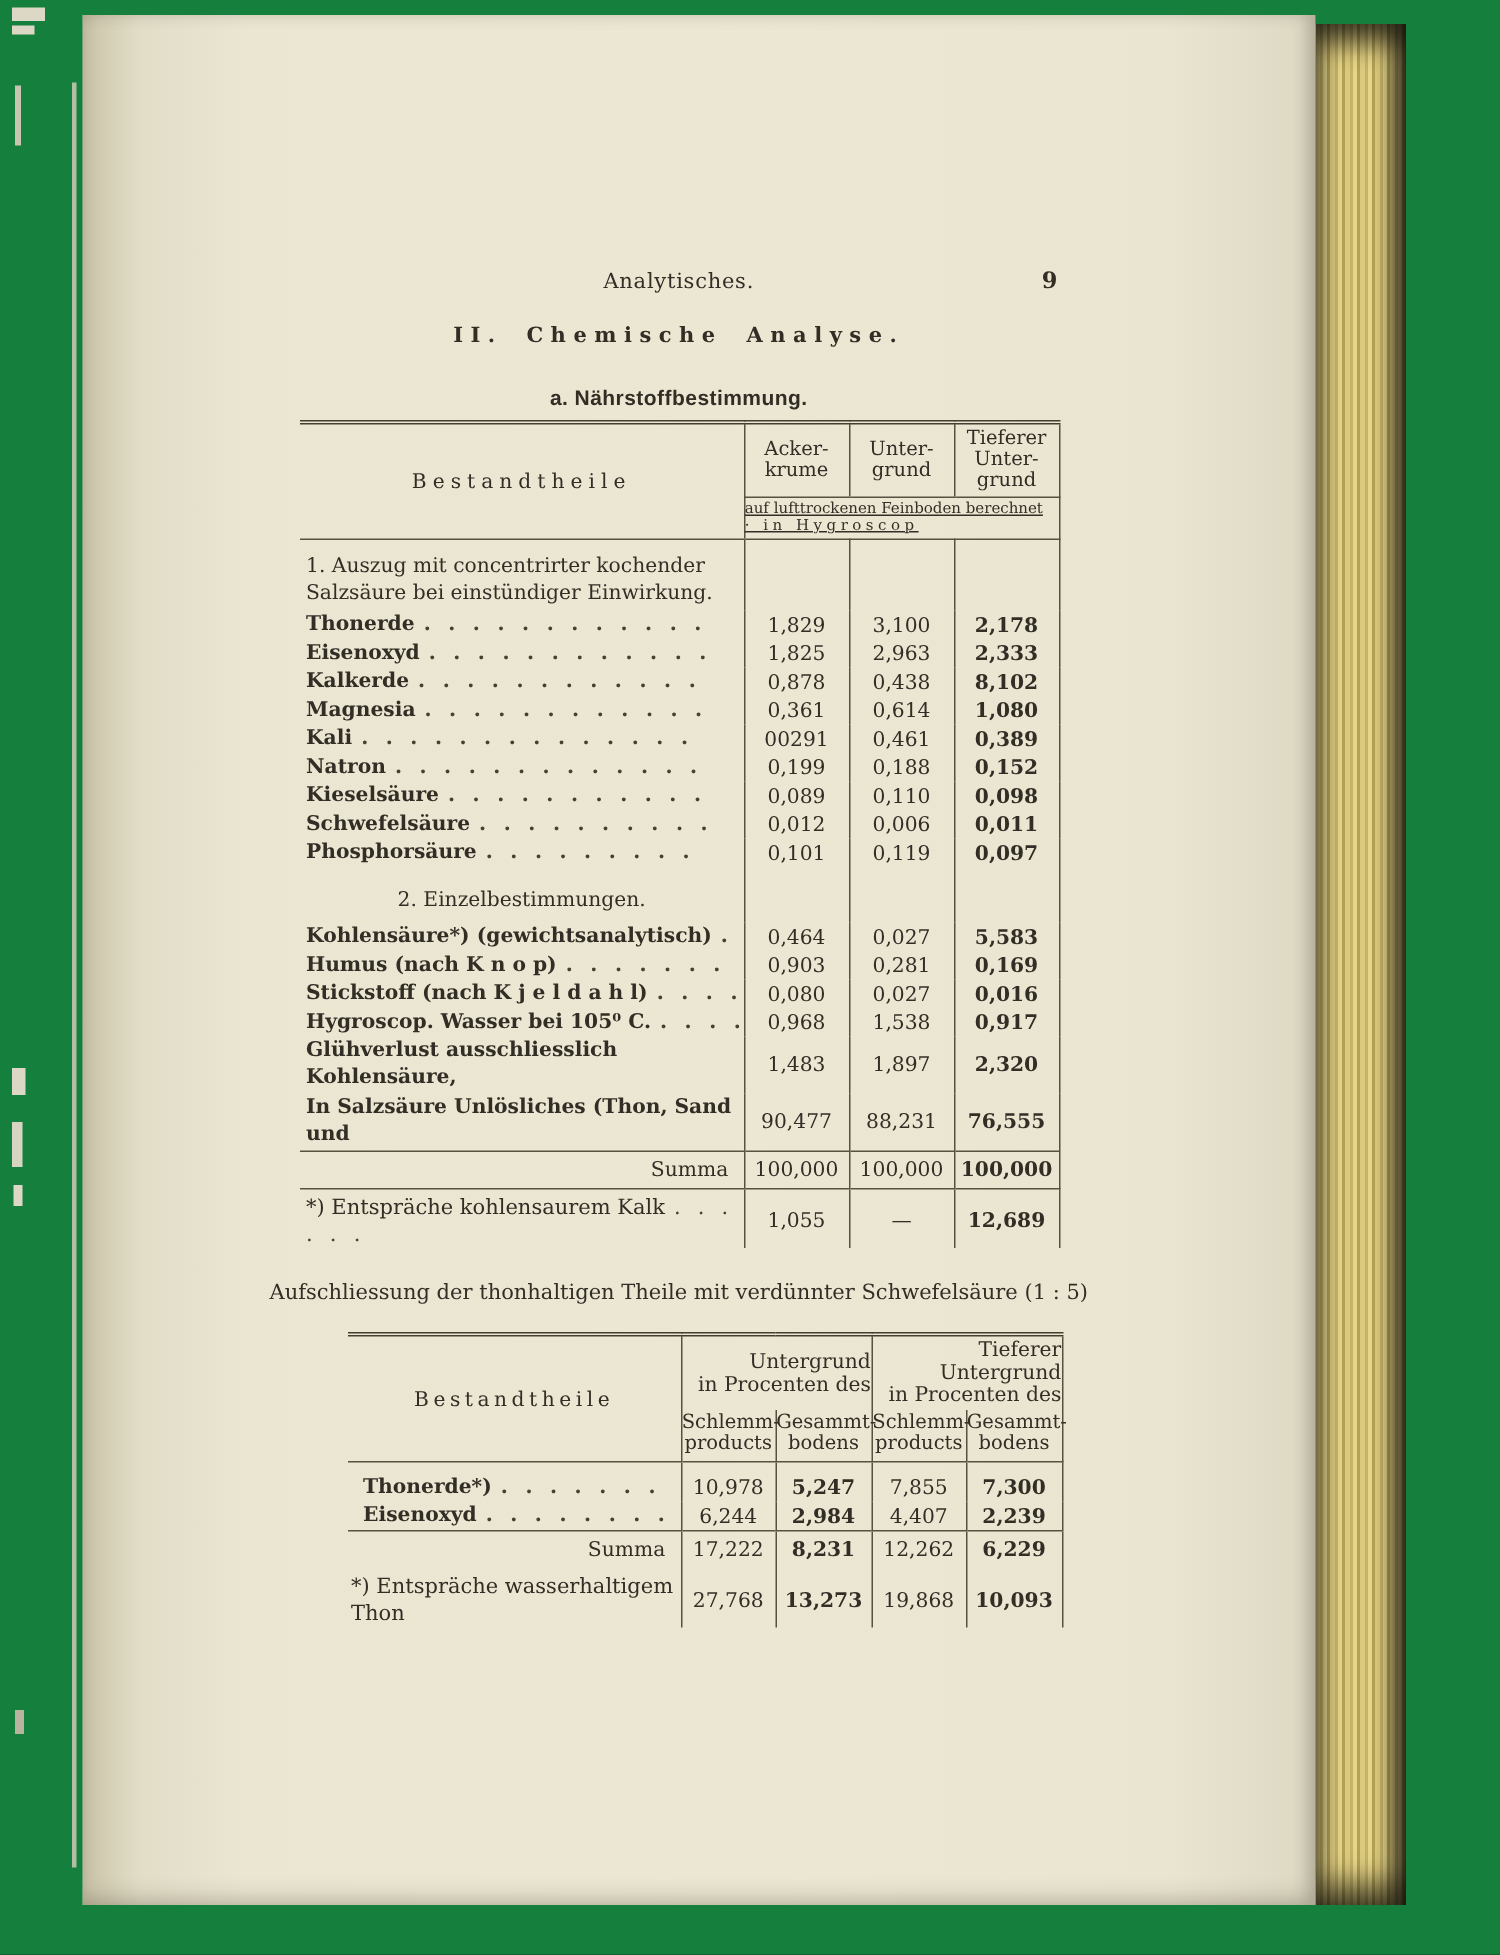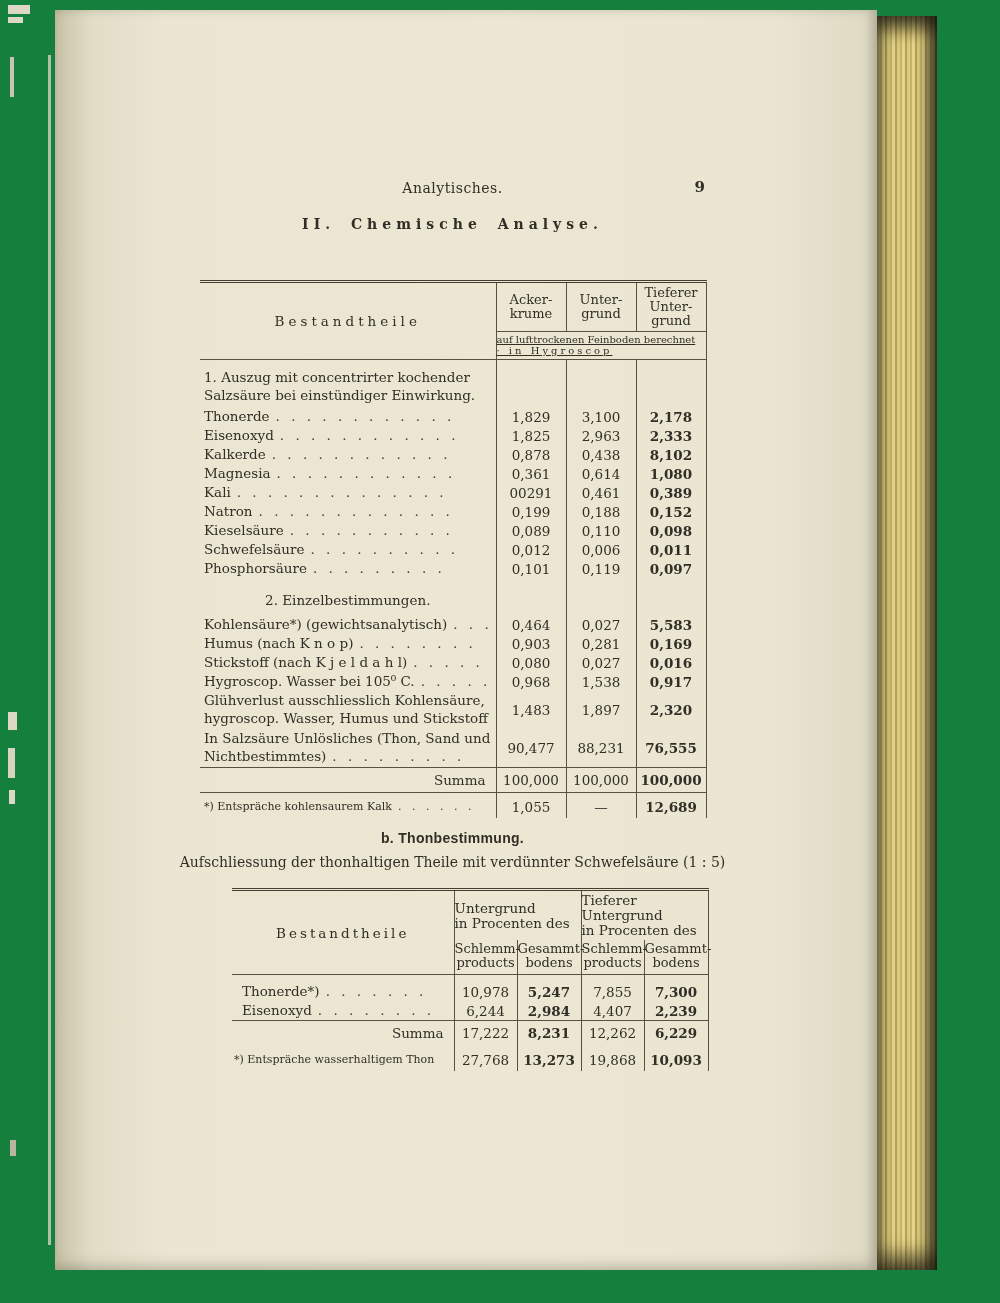--- a/index.html
+++ b/index.html
@@ -39,34 +39,34 @@
   table{border-collapse:collapse;table-layout:fixed;color:var(--ink);}
   .t1{position:absolute;left:145px;top:270px;width:506px;font-size:13.5px;border-top:3px double var(--dbl);}
   .t2{position:absolute;left:177px;top:878px;width:476px;font-size:13.5px;border-top:3px double var(--dbl);}
   th,td{font-weight:normal;vertical-align:middle;line-height:18px;}
   .ml{white-space:pre-line;}
   .c{border-left:1px solid var(--ln);}
   .cr{border-right:1px solid var(--ln);}
   .b{font-weight:bold;}
   .num{text-align:center;}
   .lab{padding-left:4px;text-align:left;}
-  .cw{overflow:hidden;height:19px;}
+  .cw{overflow:hidden;height:19px;font-weight:bold;}
   .cw.h2{height:38px;}
   .dots{word-spacing:7px;padding-left:6px;color:#46412f;}
   .bestand{letter-spacing:4px;text-align:center;font-size:13.5px;border-bottom:1px solid var(--ln);}
   .colhead{font-size:13px;line-height:14px;text-align:center;padding:3px 0;border-bottom:1px solid var(--ln);}
   .subhead{font-size:10px;line-height:11px;text-align:left;padding:2px 0 3px;border-bottom:1px solid var(--ln);text-decoration:underline;}
   .sp{letter-spacing:3px;}
   .sect-cell{padding:8px 0 3px 4px;}
   .sect2-cell{padding:13px 0 6px;text-align:center;}
   .summa td{border-top:1px solid var(--ln);border-bottom:1px solid var(--ln);height:25px;}
   .summa .lab{text-align:right;padding-right:10px;}
   .fnote td{height:25px;padding-top:3px;}
-  .fnote .lab{font-size:11px;}
-  .grp{font-size:13.5px;line-height:15px;text-align:left;padding:2px 0;}
+  .fnote .lab{font-size:14px;}
+  .grp{font-size:13.5px;line-height:15px;text-align:right;padding:2px 0;}
   .sub2{font-size:13px;line-height:14px;text-align:center;padding:2px 0 4px;border-bottom:1px solid var(--ln);}
   .bestand2{letter-spacing:3px;text-align:center;font-size:13.5px;border-bottom:1px solid var(--ln);}
   .t2 tbody .lab{padding-left:10px;}
   .t2 .body-first td{padding-top:7px;}
 </style>
 </head>
 <body>
 
 <div class="scene">
 
@@ -77,20 +77,21 @@
   <div class="spine-mark" style="left:8px;top:748px;width:7px;height:30px;background:#d8d4c2;"></div>
   <div class="spine-mark" style="left:9px;top:790px;width:6px;height:14px;"></div>
   <div class="spine-mark" style="left:10px;top:1140px;width:6px;height:16px;background:#b9b4a0;"></div>
   <div class="page-edge-line"></div>
 
   <div class="page">
 
     <div class="running-head">Analytisches.</div>
     <div class="page-number">9</div>
     <div class="main-title">II. Chemische Analyse.</div>
+    <div class="sec-head sec-a">a. Nährstoffbestimmung.</div>
 
     <table class="t1">
       <colgroup>
           <col style="width:296px">
           <col style="width:70px">
           <col style="width:70px">
           <col style="width:70px">
         </colgroup>
       <thead>
         <tr>
@@ -258,21 +259,20 @@
         </tr>
         <tr class="fnote">
           <td class="lab"><span>*) Entspräche kohlensaurem Kalk</span><span class="dots">. . . . . .</span></td>
           <td class="num c">1,055</td>
           <td class="num c">—</td>
           <td class="num c cr b">12,689</td>
         </tr>
       </tbody>
     </table>
 
-    <div class="sec-head sec-b">b. Thonbestimmung.</div>
     <div class="desc desc1">Aufschliessung der thonhaltigen Theile mit verdünnter Schwefelsäure (1 : 5)</div>
 
     <table class="t2">
       <colgroup>
           <col style="width:222px">
           <col style="width:63px">
           <col style="width:64px">
           <col style="width:63px">
           <col style="width:64px">
         </colgroup>

